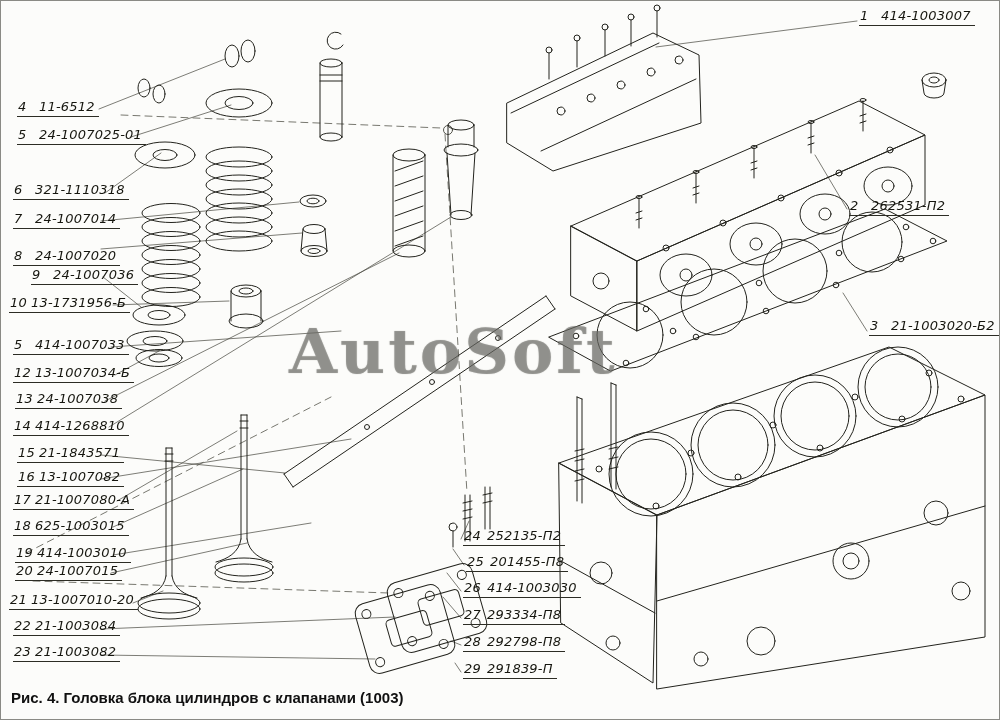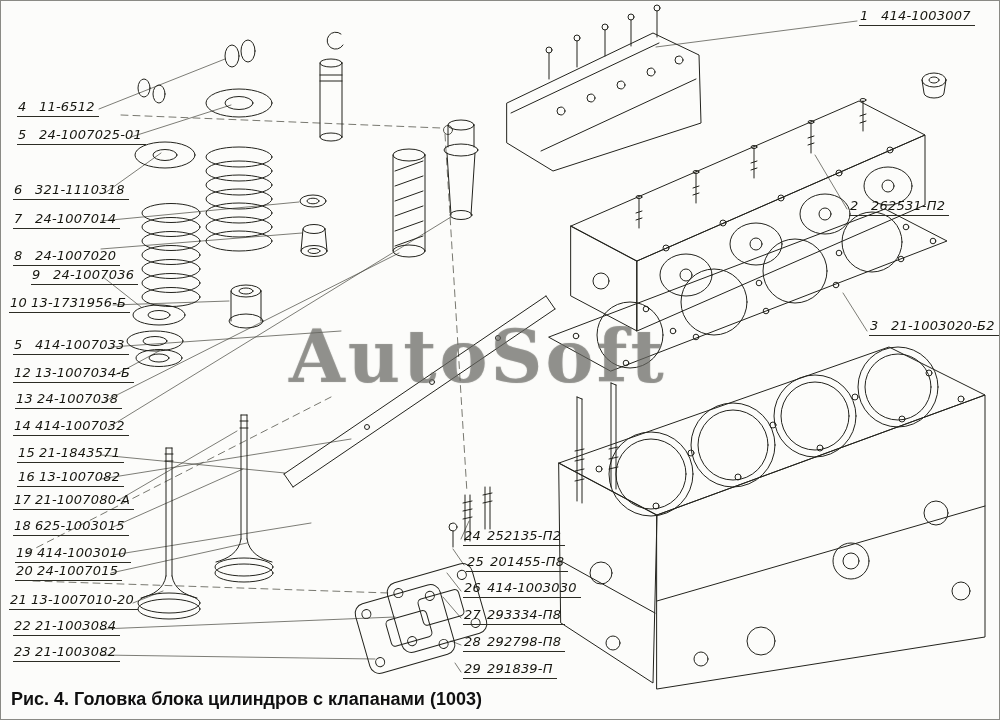--- a/index.html
+++ b/index.html
@@ -14,28 +14,28 @@
     position:absolute; z-index:2; white-space:nowrap;
     font-style:italic; font-size:13px; color:#16160f;
     border-bottom:1px solid #2c2c24; padding:0 4px 1px 1px;
     letter-spacing:.2px; line-height:1.15;
   }
   .lbl .n { display:inline-block; min-width:21px; }
   .lbl.br .n { min-width:23px;font-style:italic; }
   #watermark {
     position:absolute; left:288px; top:320px; z-index:3;
     font-family:"DejaVu Serif", serif; font-weight:bold;
-    font-size:72px; line-height:1; letter-spacing:3px;
+    font-size:62px; line-height:1; letter-spacing:3px;
     color:rgba(118,118,112,.48); pointer-events:none;
     text-shadow:0 0 1px rgba(70,70,65,.45);
   }
   #caption {
     position:absolute; left:10px; top:688px; z-index:2;
     font-family:"Liberation Sans", sans-serif; font-weight:bold;
-    font-size:18px; color:#101010;
+    font-size:15px; color:#101010;
   }
 </style>
 </head>
 <body>
 
 <div id="page">
 
   <div id="watermark">AutoSoft</div>
 
   <svg id="drawing" width="1000" height="690" viewBox="0 0 1000 690">
@@ -362,21 +362,21 @@
   <div class="lbl" style="left:16px;top:99px"><span class="n">4</span><span>11-6512</span></div>
   <div class="lbl" style="left:16px;top:127px"><span class="n">5</span><span>24-1007025-01</span></div>
   <div class="lbl" style="left:12px;top:182px"><span class="n">6</span><span>321-1110318</span></div>
   <div class="lbl" style="left:12px;top:211px"><span class="n">7</span><span>24-1007014</span></div>
   <div class="lbl" style="left:12px;top:248px"><span class="n">8</span><span>24-1007020</span></div>
   <div class="lbl" style="left:30px;top:267px"><span class="n">9</span><span>24-1007036</span></div>
   <div class="lbl" style="left:8px;top:295px"><span class="n">10</span><span>13-1731956-Б</span></div>
   <div class="lbl" style="left:12px;top:337px"><span class="n">5</span><span>414-1007033</span></div>
   <div class="lbl" style="left:12px;top:365px"><span class="n">12</span><span>13-1007034-Б</span></div>
   <div class="lbl" style="left:14px;top:391px"><span class="n">13</span><span>24-1007038</span></div>
-  <div class="lbl" style="left:12px;top:418px"><span class="n">14</span><span>414-1007032</span></div>
+  <div class="lbl" style="left:12px;top:418px"><span class="n">14</span><span>414-1268810</span></div>
   <div class="lbl" style="left:16px;top:445px"><span class="n">15</span><span>21-1843571</span></div>
   <div class="lbl" style="left:16px;top:469px"><span class="n">16</span><span>13-1007082</span></div>
   <div class="lbl" style="left:12px;top:492px"><span class="n">17</span><span>21-1007080-А</span></div>
   <div class="lbl" style="left:12px;top:518px"><span class="n">18</span><span>625-1003015</span></div>
   <div class="lbl" style="left:14px;top:545px"><span class="n">19</span><span>414-1003010</span></div>
   <div class="lbl" style="left:14px;top:563px"><span class="n">20</span><span>24-1007015</span></div>
   <div class="lbl" style="left:8px;top:592px"><span class="n">21</span><span>13-1007010-20</span></div>
   <div class="lbl" style="left:12px;top:618px"><span class="n">22</span><span>21-1003084</span></div>
   <div class="lbl" style="left:12px;top:644px"><span class="n">23</span><span>21-1003082</span></div>
 

